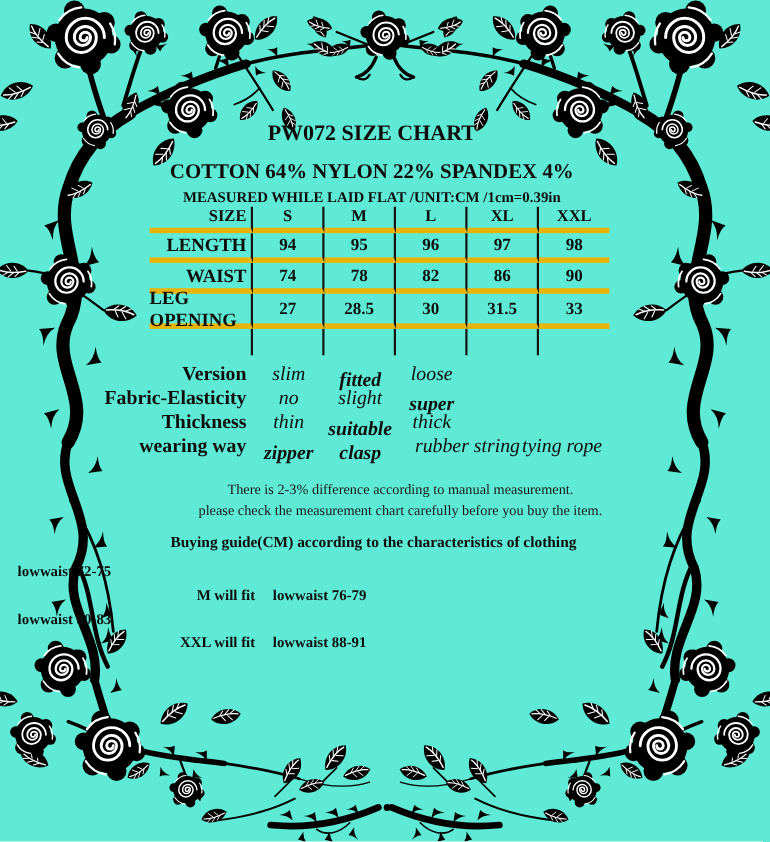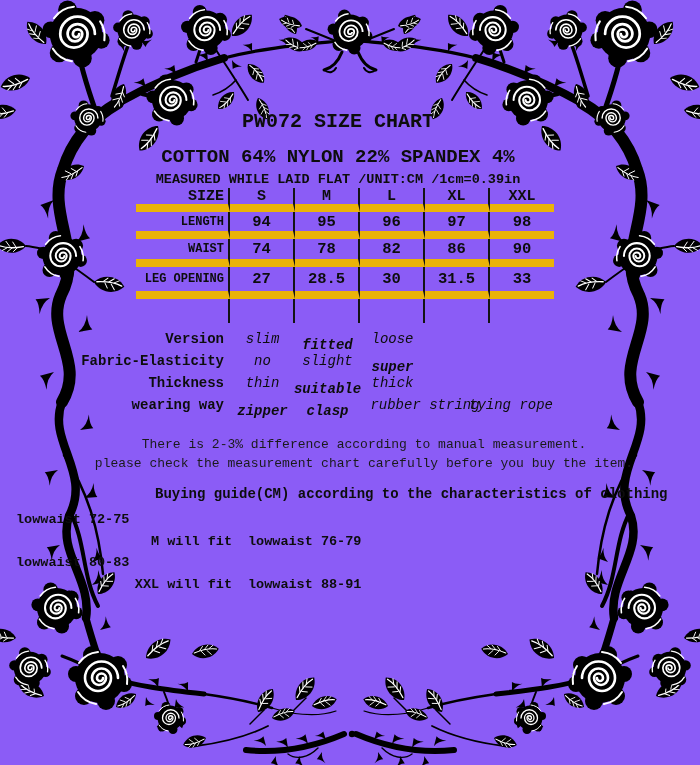--- a/index.html
+++ b/index.html
@@ -1,41 +1,41 @@
 <!DOCTYPE html>
 <html><head>
 <meta charset="utf-8">
 <style>
   html,body{margin:0;padding:0;background:#fff;}
-  .page{position:relative;width:700px;height:765px;background:#8b5cf6;overflow:hidden;
-        font-family:Liberation Mono, monospace;color:#111;}
+  .page{position:relative;width:700px;height:765px;background:#5eead4;overflow:hidden;
+        font-family:Liberation Serif, serif;color:#111;}
   .decor{position:absolute;left:0;top:0;z-index:0;pointer-events:none;}
   .content{position:absolute;left:0;top:0;width:700px;height:765px;z-index:1;}
 
   .hdr-title{position:absolute;left:0;top:110px;width:676px;text-align:center;
              font-size:20px;font-weight:bold;letter-spacing:0px;color:#0d0d0d;}
   .hdr-comp{position:absolute;left:0;top:146px;width:676px;text-align:center;
             font-size:19px;font-weight:bold;color:#0d0d0d;}
   .hdr-note{position:absolute;left:0;top:172px;width:676px;text-align:center;
             font-size:13.5px;font-weight:bold;color:#0d0d0d;}
 
   .size-table{position:absolute;left:136px;top:188px;display:grid;
               grid-template-columns:94px 65px 65px 65px 65px 64px;
               grid-template-rows:24px 27px 28px 32px 24px;}
   .st-cell{display:flex;align-items:center;justify-content:center;
            font-weight:bold;font-size:15.5px;color:#0d0d0d;
-           border-right:2px solid #141414;border-bottom:8px solid #eab308;}
+           border-right:2px solid #141414;border-bottom:5px solid #eab308;}
   .st-cell.lastc{border-right:none;}
-  .st-cell.lbl{justify-content:flex-end;padding-right:4px;font-size:12px;}
+  .st-cell.lbl{justify-content:flex-end;padding-right:4px;font-size:17px;}
   .st-cell.hd{font-size:15px;}
   .st-cell.stub{border-bottom:none;}
 
   .attr-rows{position:absolute;left:136px;top:328px;display:grid;
              grid-template-columns:94px 65px 65px 65px 65px 64px;
-             grid-auto-rows:22px;font-size:14px;color:#0d0d0d;}
+             grid-auto-rows:22px;font-size:18px;color:#0d0d0d;}
   .a-lbl{grid-column:1;justify-self:end;align-self:center;font-weight:bold;
          padding-right:6px;white-space:nowrap;}
   .a-val{align-self:center;justify-self:center;font-style:italic;white-space:nowrap;}
   .a-val.bold{font-weight:bold;margin-top:12px;}
   .r1{grid-row:1}.r2{grid-row:2}.r3{grid-row:3}.r4{grid-row:4}
   .c2{grid-column:2}.c3{grid-column:3}.c4{grid-column:4}
   .c45{grid-column:4 / span 2}.c6{grid-column:6}
   .nudge-l{transform:translateX(-11px);}
 
   .disclaimer{position:absolute;left:64px;top:435px;width:600px;text-align:center;

